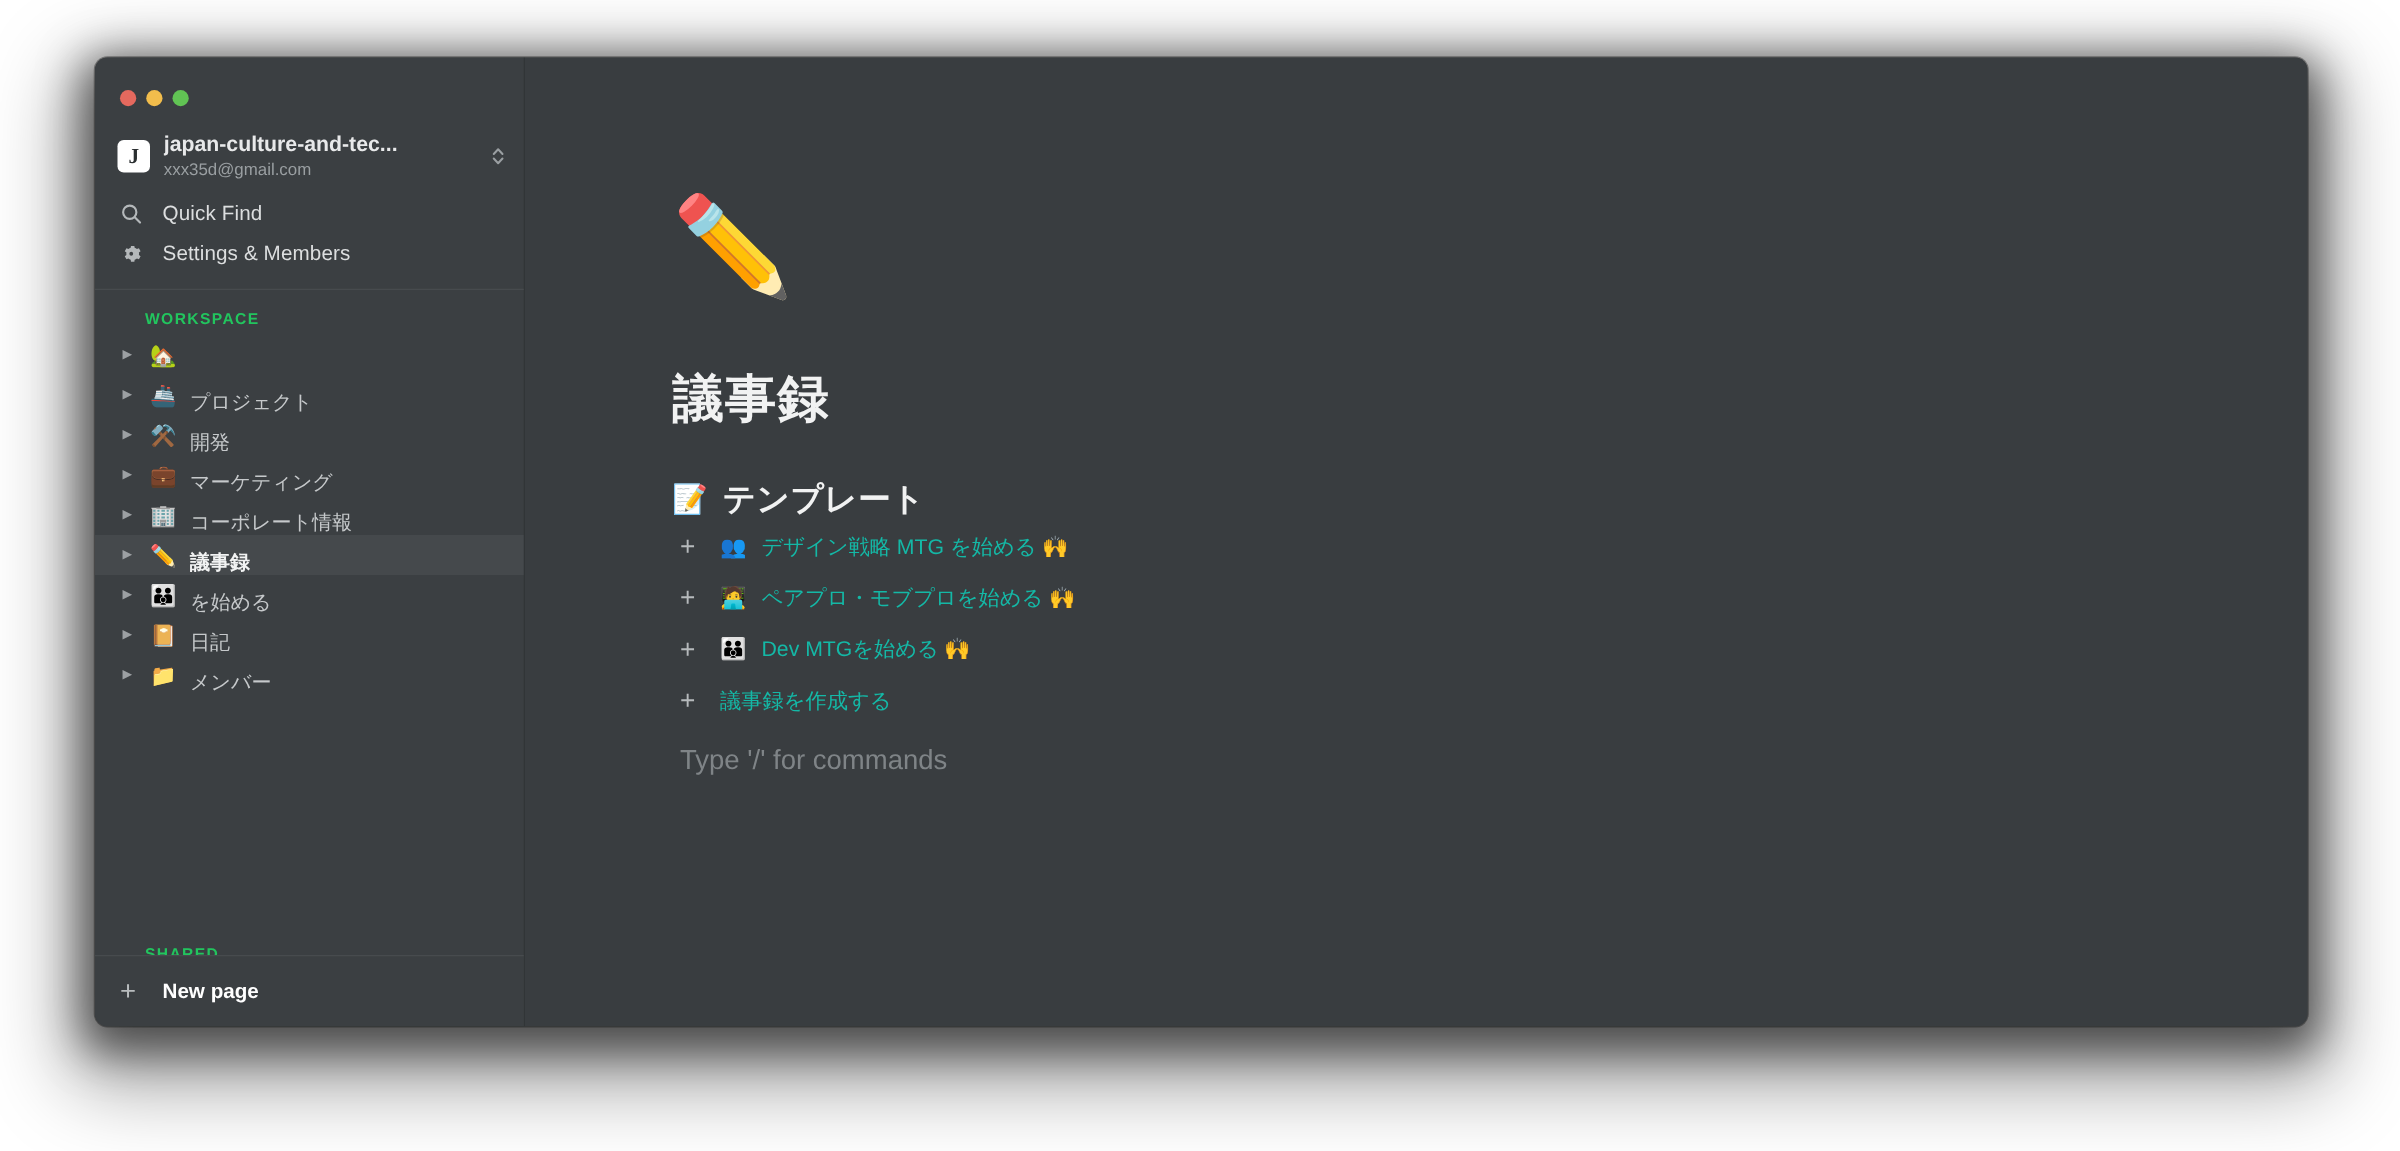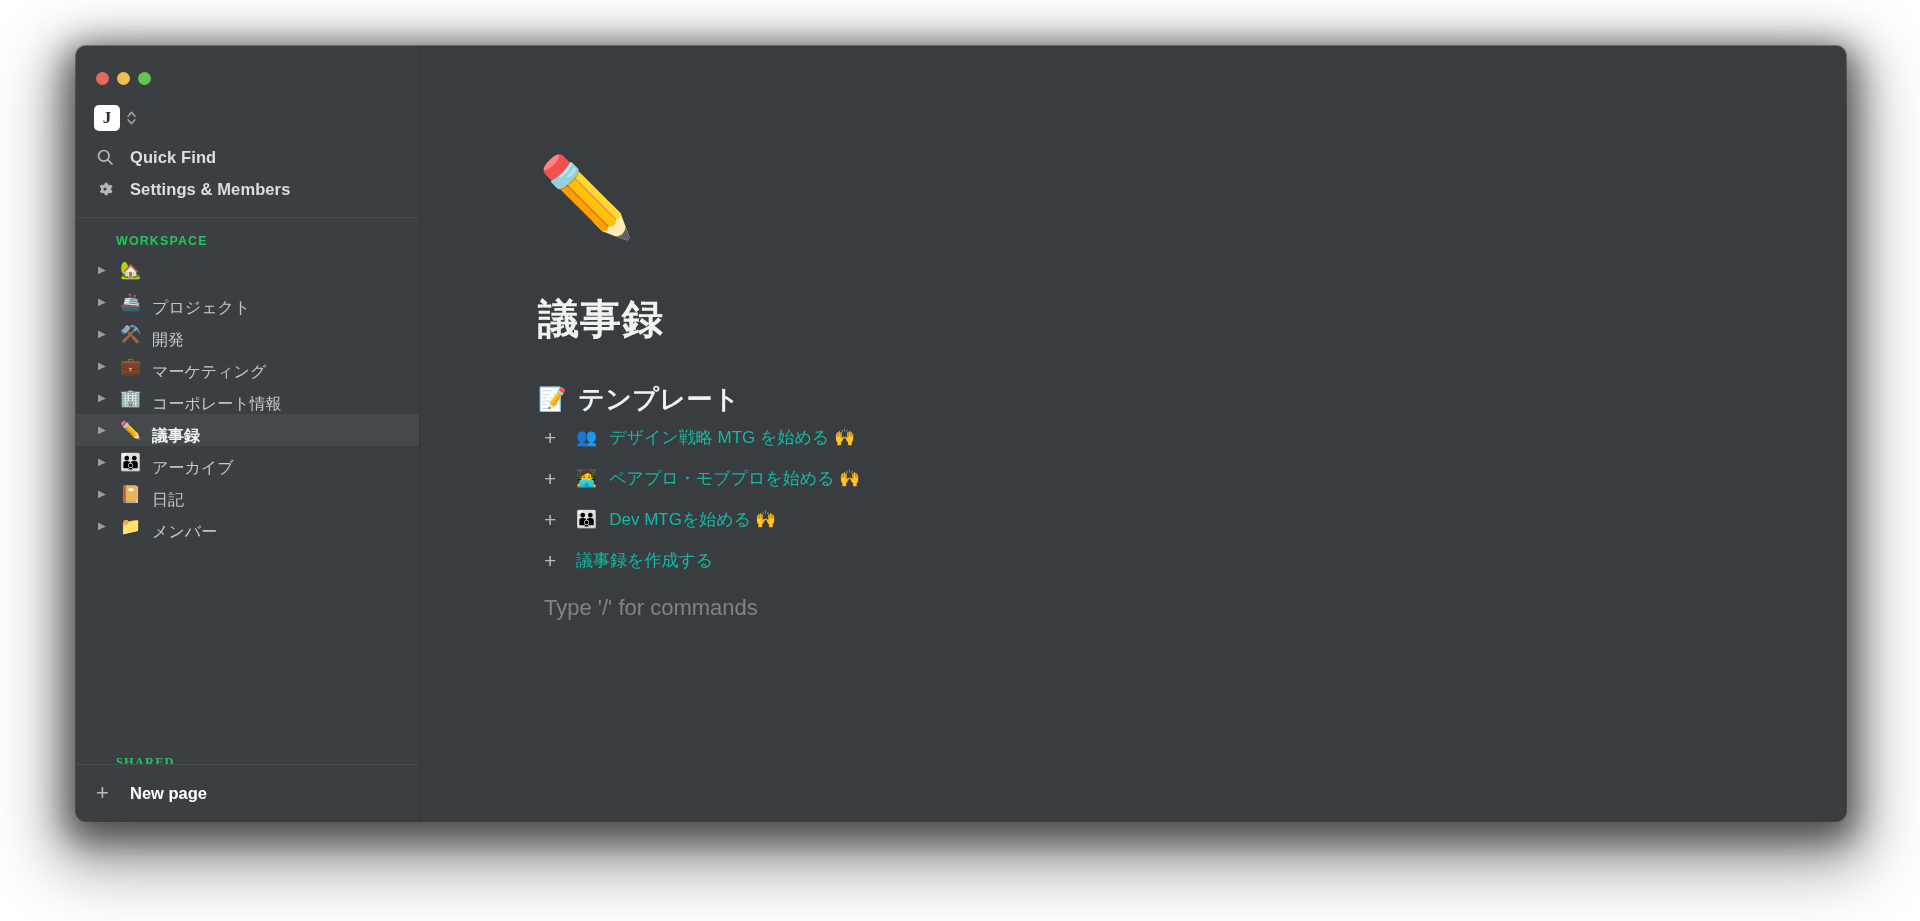--- a/index.html
+++ b/index.html
@@ -122,21 +122,21 @@
     width: 22px;
     flex: 0 0 auto;
     display: flex;
     align-items: center;
     justify-content: flex-start;
     color: #b4b8ba;
   }
   .nav-row .nav-label {
     margin-left: 12px;
     font-size: 16.5px;
-    font-weight: 700;
+    font-weight: 400;
     color: #dcdedf;
     letter-spacing: 0.1px;
   }
 
   #top-nav { padding-top: 2px; padding-bottom: 10px; }
 
   .sidebar-divider {
     height: 1px;
     background: #474b4e;
     margin: 2px 0 0 0;
@@ -188,21 +188,20 @@
     color: #c6c9cb;
     white-space: nowrap;
     margin-top: 12px;
   }
   .tree-row.selected .tree-label { color: #f2f3f3; font-weight: 700; }
 
   #shared-section {
     position: absolute;
     left: 0; right: 12px;
     bottom: -6px;
-    font-family: Liberation Serif, serif;
   }
   #shared-section .section-label { padding-bottom: 0; }
 
   
   #new-page-bar {
     border-top: 1px solid #474b4e;
     height: 56px;
     display: flex;
     align-items: center;
     padding-left: 20px;
@@ -303,20 +302,24 @@
   <div id="sidebar">
 
     <div class="traffic-lights">
       <span class="light red"></span>
       <span class="light yellow"></span>
       <span class="light green"></span>
     </div>
 
     <div id="workspace-switcher">
       <div id="workspace-avatar">J</div>
+      <div id="workspace-text">
+        <div id="workspace-name">japan-culture-and-tec...</div>
+        <div id="workspace-email">xxx35d@gmail.com</div>
+      </div>
       <div id="workspace-chevrons">
         <svg width="13" height="20" viewBox="0 0 13 20" fill="none" aria-hidden="true">
           <path d="M3 8.2 L6.5 4.4 L10 8.2" stroke="#9a9fa2" stroke-width="1.6" stroke-linecap="round" stroke-linejoin="round"></path>
           <path d="M3 11.8 L6.5 15.6 L10 11.8" stroke="#9a9fa2" stroke-width="1.6" stroke-linecap="round" stroke-linejoin="round"></path>
         </svg>
       </div>
     </div>
 
     <div id="top-nav">
 
@@ -381,21 +384,21 @@
 
       <div class="tree-row selected">
         <span class="caret">▶</span>
         <span class="tree-emoji">✏️</span>
         <span class="tree-label">議事録</span>
       </div>
 
       <div class="tree-row">
         <span class="caret">▶</span>
         <span class="tree-emoji">👪</span>
-        <span class="tree-label">アーカイブ</span>
+        <span class="tree-label">を始める</span>
       </div>
 
       <div class="tree-row">
         <span class="caret">▶</span>
         <span class="tree-emoji">📔</span>
         <span class="tree-label">日記</span>
       </div>
 
       <div class="tree-row">
         <span class="caret">▶</span>

